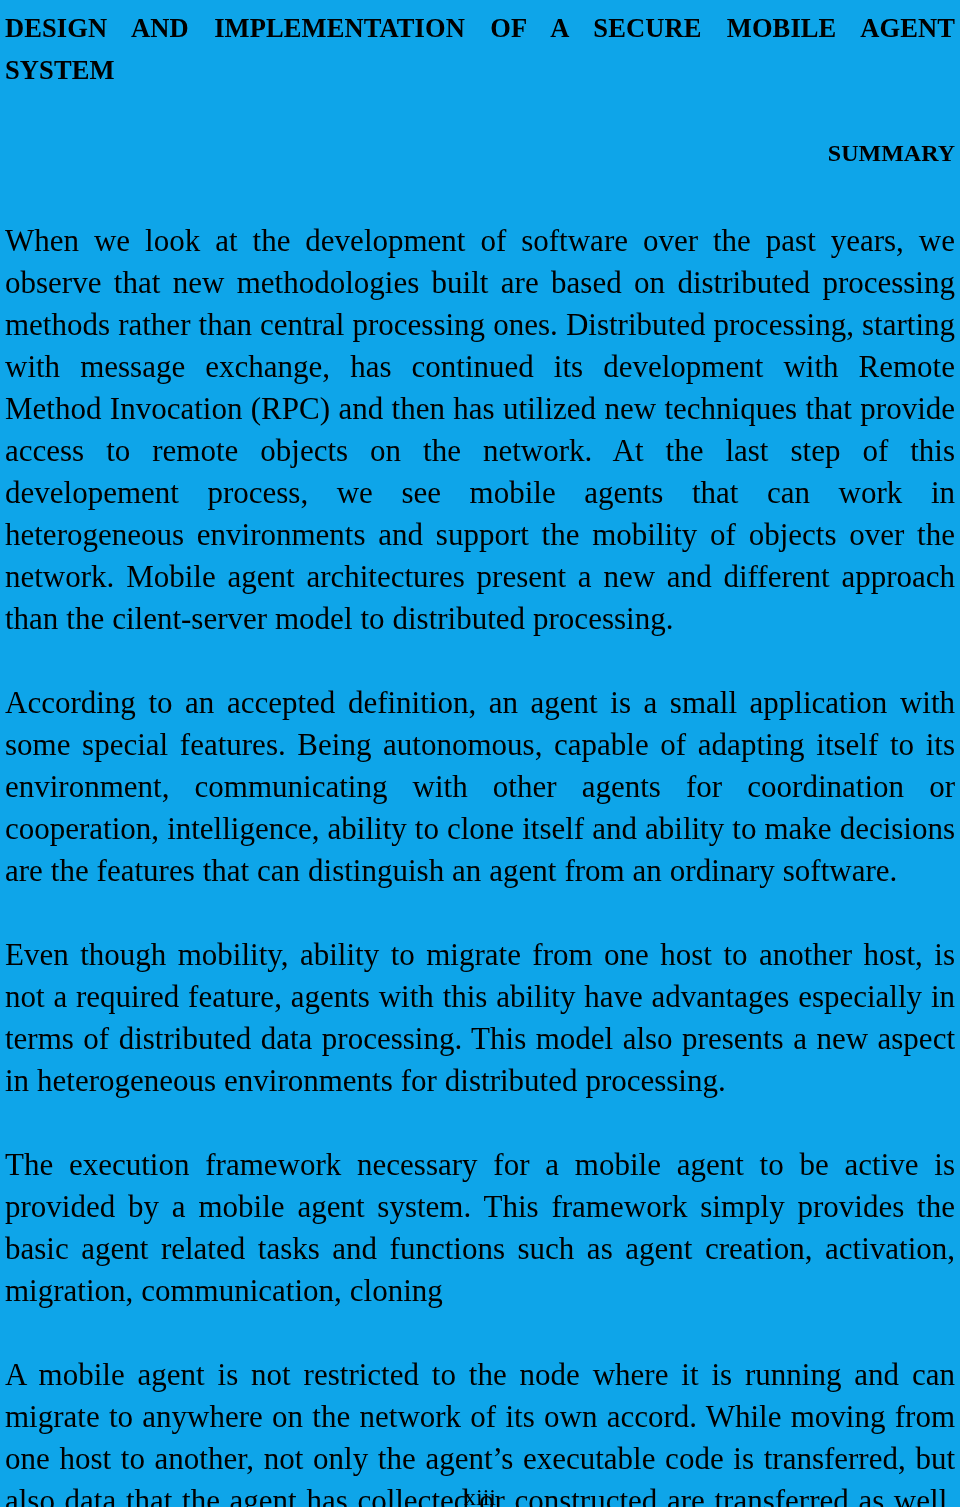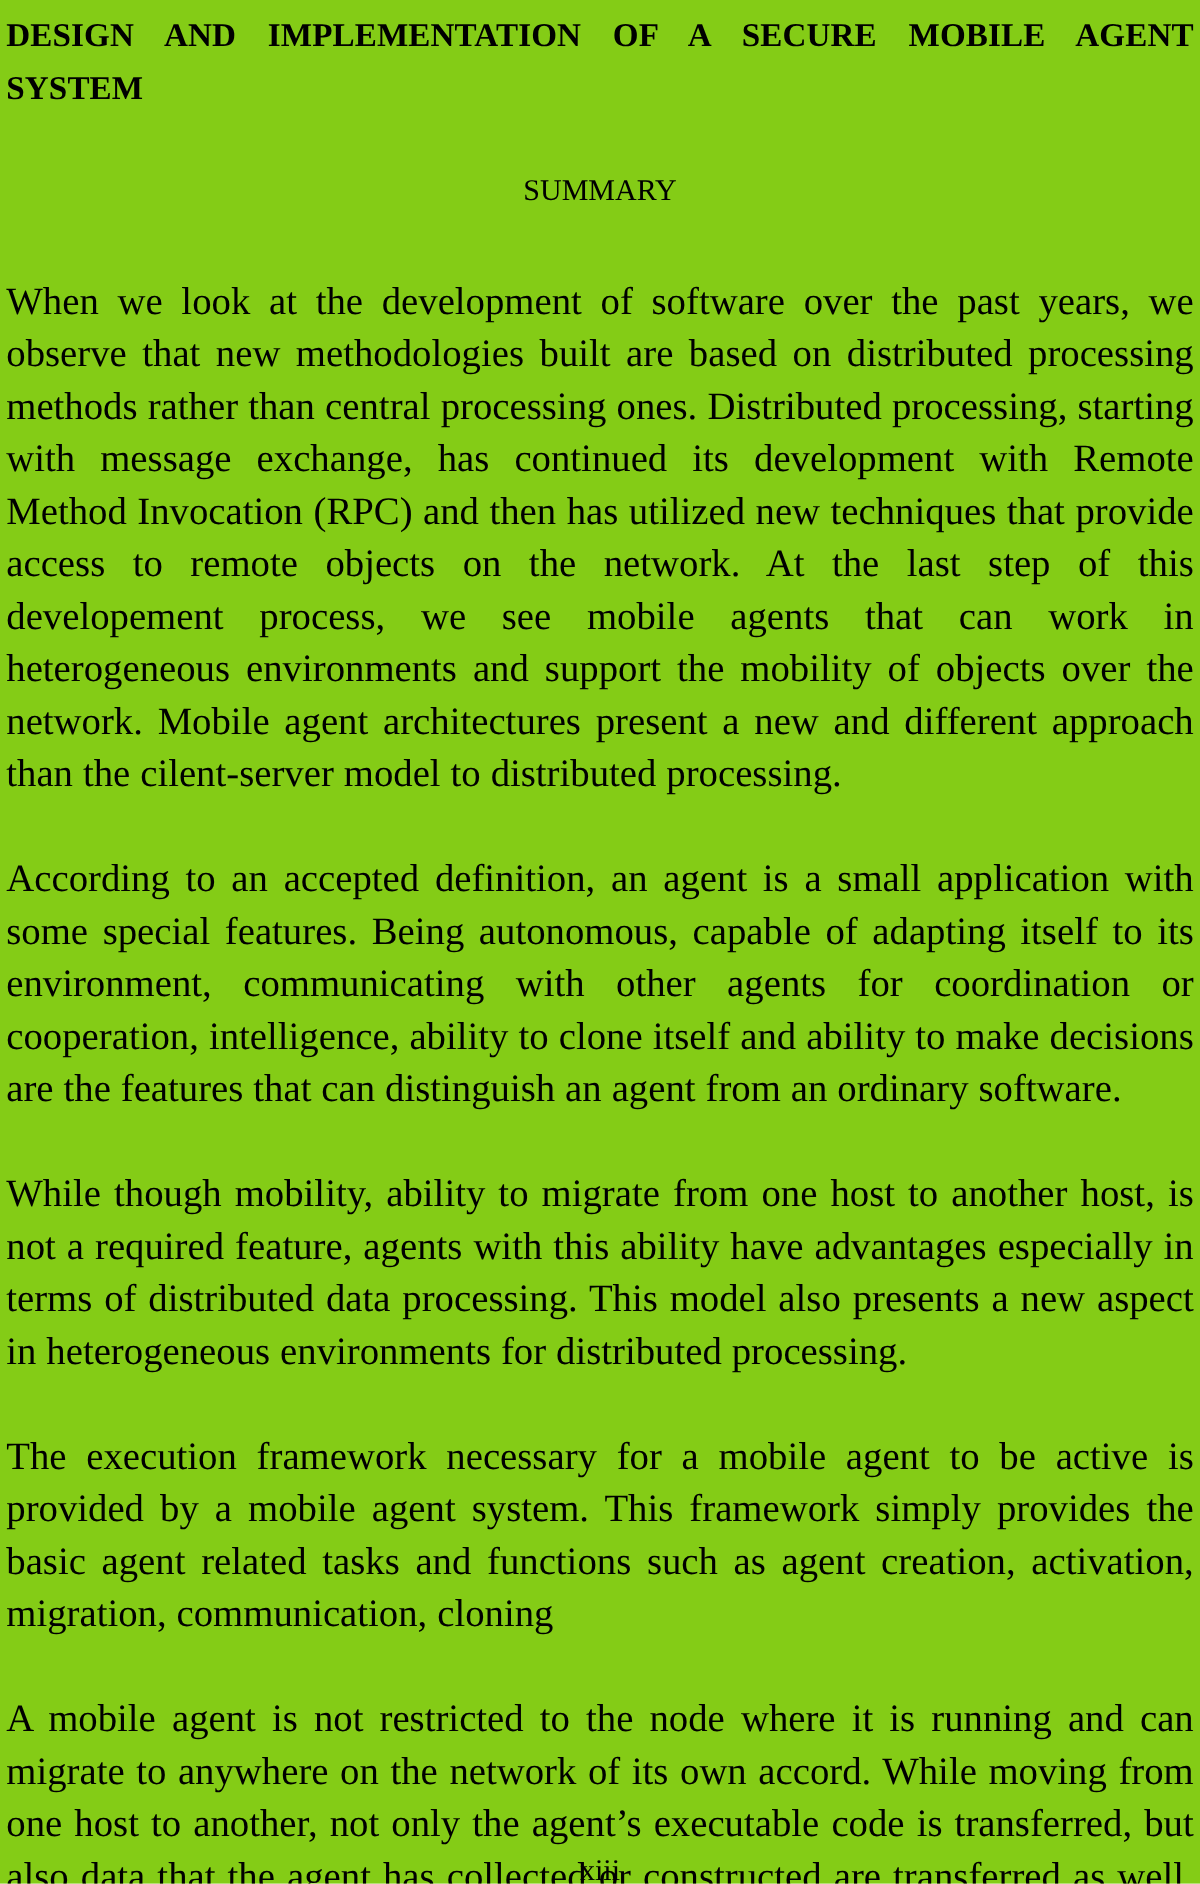--- a/index.html
+++ b/index.html
@@ -8,21 +8,21 @@
     background: #ffffff;
   }
   body {
     font-family: "Liberation Serif", "DejaVu Serif", serif;
     color: #000000;
   }
   .page {
     position: relative;
     width: 960px;
     height: 1507px;
-    background: #84cc16;
+    background: #0ea5e9;
     overflow: hidden;
     box-sizing: border-box;
   }
   .content {
     position: absolute;
     left: 5px;
     top: 0px;
     width: 950px;
   }
   .doc-title {
@@ -40,25 +40,25 @@
     text-align: justify;
     text-align-last: justify;
     white-space: normal;
   }
   .doc-title .ttl-line2 {
     display: block;
     text-align: center;
   }
   .section-heading {
     font-size: 24px;
-    font-weight: normal;
+    font-weight: bold;
     line-height: 42px;
     margin: 0;
     padding-top: 41px;
-    text-align: center;
+    text-align: right;
   }
   .body-block {
     padding-top: 46px;
   }
   p.para {
     font-size: 31px;
     line-height: 42px;
     text-align: justify;
     text-align-last: left;
     margin: 0 0 42px 0;
@@ -88,21 +88,21 @@
     <h1 class="doc-title">
       <span class="ttl-line1">DESIGN AND IMPLEMENTATION OF A SECURE MOBILE AGENT</span>
       <span class="ttl-line2">SYSTEM</span>
     </h1>
 
     <h2 class="section-heading">SUMMARY</h2>
 
     <div class="body-block">
       <p class="para">When we look at the development of software over the past years, we  observe that new methodologies  built  are based on distributed processing methods rather than central processing ones. Distributed processing, starting with message exchange, has continued its development with Remote Method Invocation (RPC) and then has utilized new techniques that provide access to remote objects on the network. At the last step of this developement  process, we see mobile agents that can work in heterogeneous environments and support the mobility of objects over the network. Mobile agent architectures present a new and different approach than the cilent-server model to distributed processing.</p>
       <p class="para">According to  an accepted definition, an agent is a small application with some special features. Being autonomous, capable of adapting itself to its environment, communicating with other agents for coordination or cooperation, intelligence, ability to clone itself and ability to make decisions are the features that can distinguish an agent from an ordinary software.</p>
-      <p class="para">While though mobility, ability to migrate from one host to another host,  is not a required feature, agents with this ability have advantages especially in terms of distributed data processing. This model also presents a new aspect in heterogeneous environments for distributed processing.</p>
+      <p class="para">Even though mobility, ability to migrate from one host to another host,  is not a required feature, agents with this ability have advantages especially in terms of distributed data processing. This model also presents a new aspect in heterogeneous environments for distributed processing.</p>
       <p class="para">The execution framework necessary for a mobile agent to be  active is provided by a mobile agent system. This framework simply provides the basic agent related tasks and functions such as agent creation, activation, migration, communication, cloning</p>
       <p class="para">A mobile agent is not restricted to the node where it is running and can migrate to anywhere on the network of its own accord. While moving from one host to another, not only the agent’s executable code is transferred, but also data that the agent has collected or constructed are transferred as well. Thus, the agent can preserve its state even when it is mobile.</p>
     </div>
 
   </div>
 
   <div class="page-number">xiii</div>
 </div>
 
 </body></html>

